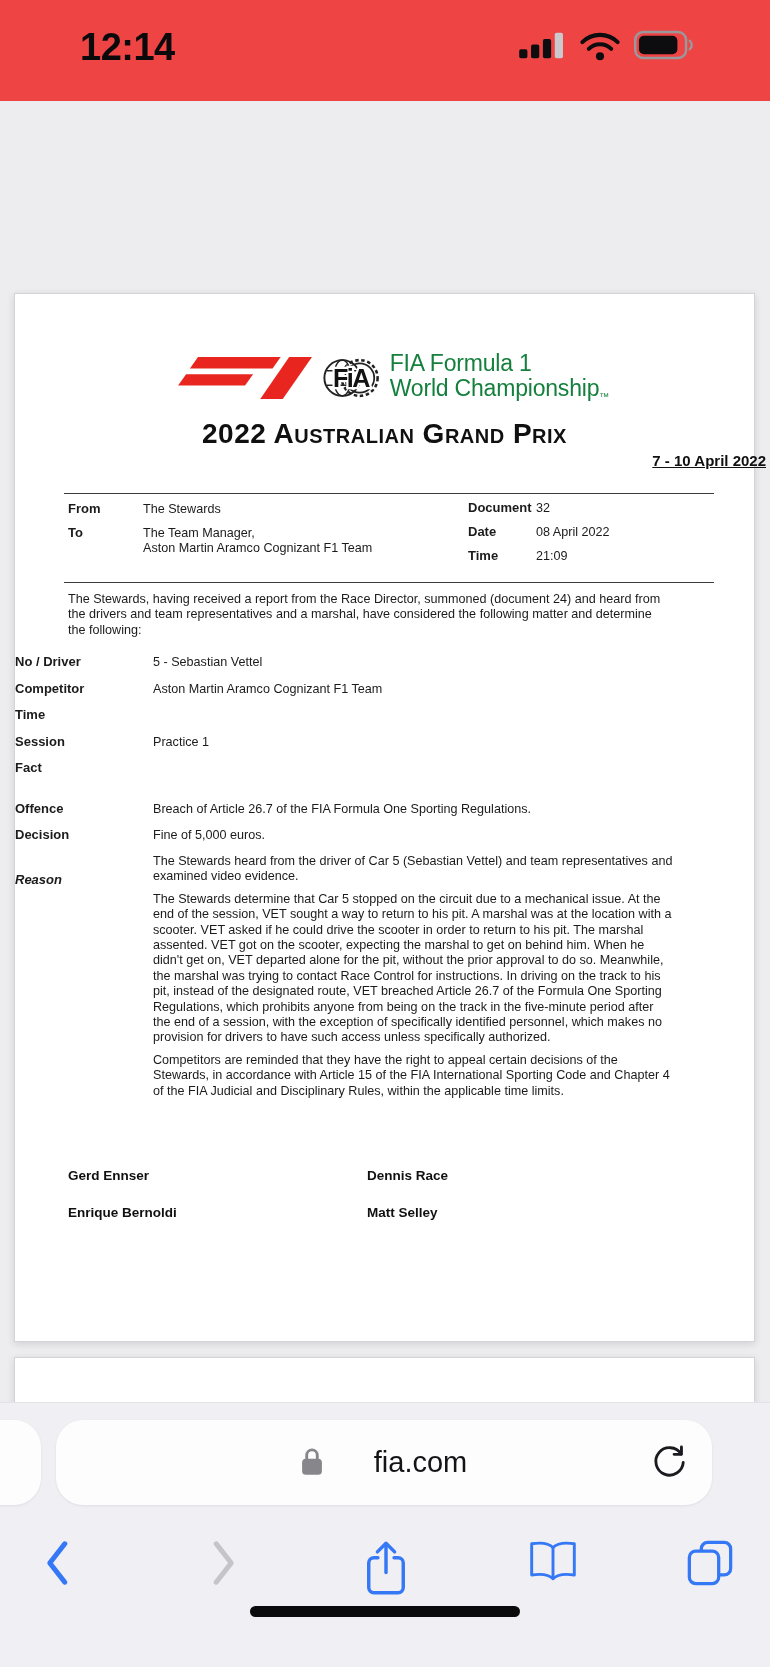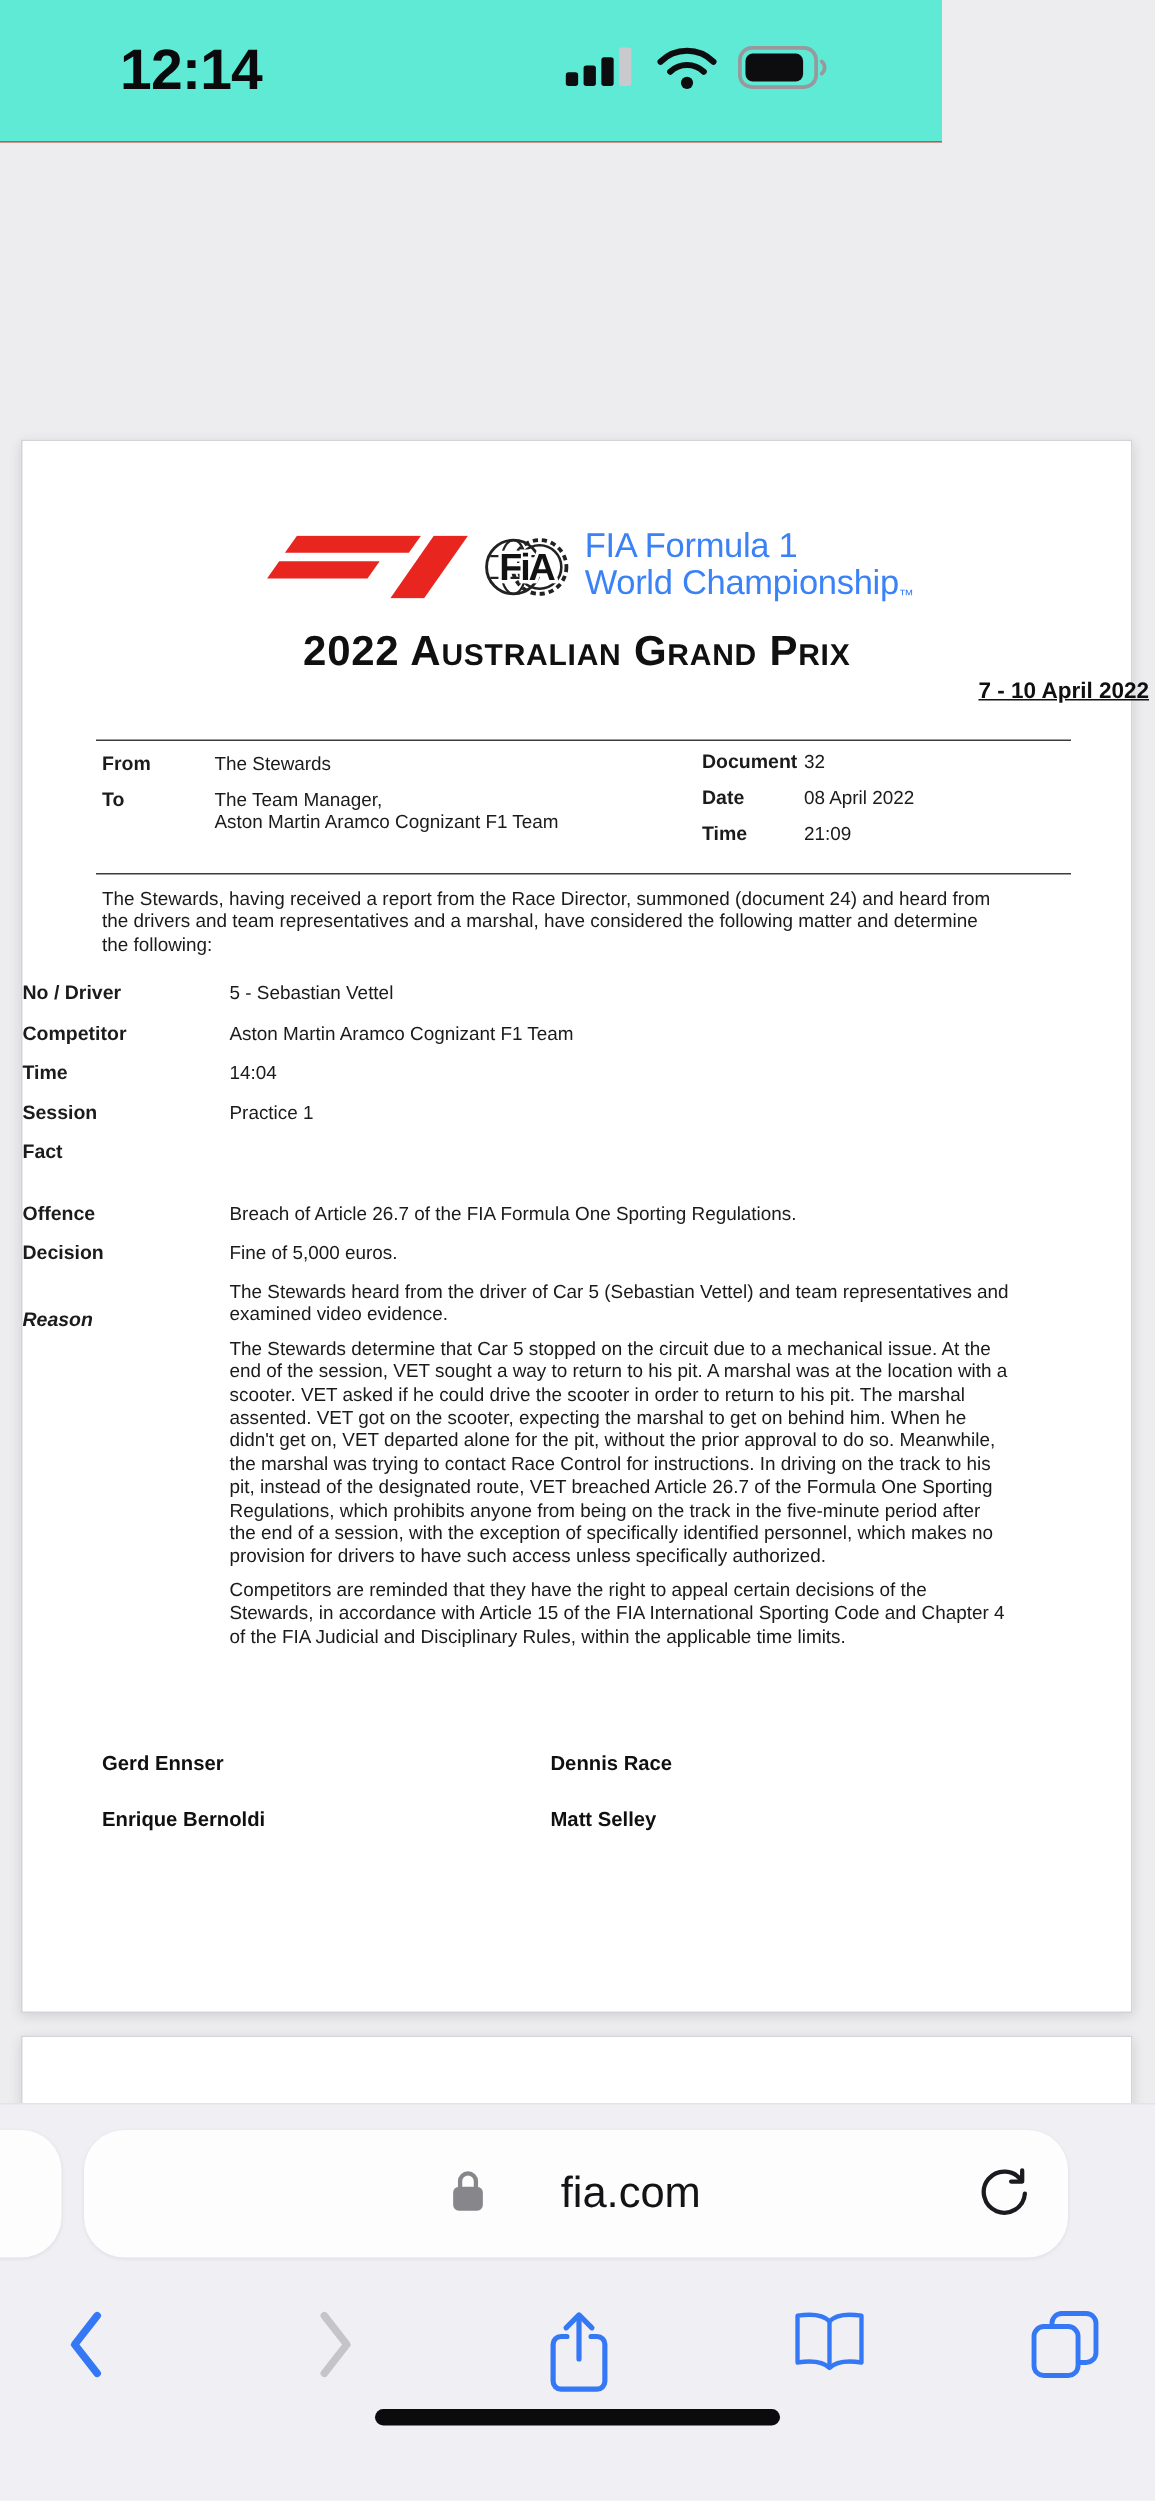--- a/index.html
+++ b/index.html
@@ -3,31 +3,31 @@
 <meta charset="utf-8">
 <style>
   html,body{margin:0;padding:0;}
   body{
     width:770px;height:1667px;position:relative;overflow:hidden;
     background:#ededf0;
     font-family:"Liberation Sans", sans-serif;
     -webkit-font-smoothing:antialiased;
   }
   
-  .status-bar{position:absolute;top:0;left:0;width:628px;height:94px;background:#5eead4;border-bottom:1px solid #ef4444;z-index:20;}
+  .status-bar{position:absolute;top:0;left:0;width:770px;height:94px;background:#ef4444;border-bottom:7px solid #ef4444;z-index:20;}
   .time{position:absolute;left:80px;top:26px;font-size:38px;font-weight:700;letter-spacing:-0.5px;color:#0a0a0c;}
   .status-icons{position:absolute;right:74px;top:31px;display:flex;align-items:center;gap:12px;height:32px;}
   
   .scroll-area{position:absolute;top:95px;left:0;width:770px;height:1572px;background:#ededf0;}
   .page{position:absolute;left:14px;width:741px;background:#ffffff;border:1px solid #d4d4d8;box-shadow:0 2px 8px rgba(0,0,0,0.12);box-sizing:border-box;}
   .page1{top:198px;height:1049px;}
   .page2{top:1262px;height:260px;}
   .doc{color:#1b1b1b;}
   .logo-row{position:absolute;top:54px;left:0;width:100%;display:flex;justify-content:center;align-items:center;gap:9px;}
-  .champ-text{font-size:23px;line-height:25px;font-weight:500;color:#3b82f6;letter-spacing:-0.2px;}
+  .champ-text{font-size:23px;line-height:25px;font-weight:500;color:#15803d;letter-spacing:-0.2px;}
   .tm{font-size:10px;vertical-align:-4px;letter-spacing:0;}
   .doc-title{position:absolute;top:124px;left:0;width:100%;text-align:center;font-size:28px;font-weight:700;font-variant:small-caps;letter-spacing:0.5px;color:#101010;}
   .doc-subtitle{position:absolute;top:158px;left:12px;width:100%;text-align:right;font-size:15px;font-weight:700;color:#101010;text-decoration:underline;}
   .rule{position:absolute;left:49px;width:650px;border-top:1.6px solid #3c3c3c;}
   .rule1{top:199px;}
   .rule2{top:288px;}
   .lbl{position:absolute;font-size:13px;font-weight:700;white-space:nowrap;}
   .val{position:absolute;font-size:12.6px;line-height:15.4px;}
   .meta-from-l{left:53px;top:207px;} .meta-from-v{left:128px;top:208px;}
   .meta-to-l{left:53px;top:231px;}   .meta-to-v{left:128px;top:232px;width:330px;}
@@ -141,21 +141,20 @@
 
     <div class="rule rule2"></div>
 
     <div class="intro">The Stewards, having received a report from the Race Director, summoned (document 24) and heard from the drivers and team representatives and a marshal, have considered the following matter and determine the following:</div>
 
     <div class="lbl f0l">No / Driver</div>
     <div class="val fv f0v">5 - Sebastian Vettel</div>
     <div class="lbl f1l">Competitor</div>
     <div class="val fv f1v">Aston Martin Aramco Cognizant F1 Team</div>
     <div class="lbl f2l">Time</div>
-    <div class="val fv f2v">14:04</div>
     <div class="lbl f3l">Session</div>
     <div class="val fv f3v">Practice 1</div>
     <div class="lbl f4l">Fact</div>
     <div class="lbl f5l">Offence</div>
     <div class="val fv f5v">Breach of Article 26.7 of the FIA Formula One Sporting Regulations.</div>
     <div class="lbl f6l">Decision</div>
     <div class="val fv f6v">Fine of 5,000 euros.</div>
 
     <div class="lbl f7l">Reason</div>
     <div class="reason-box">

